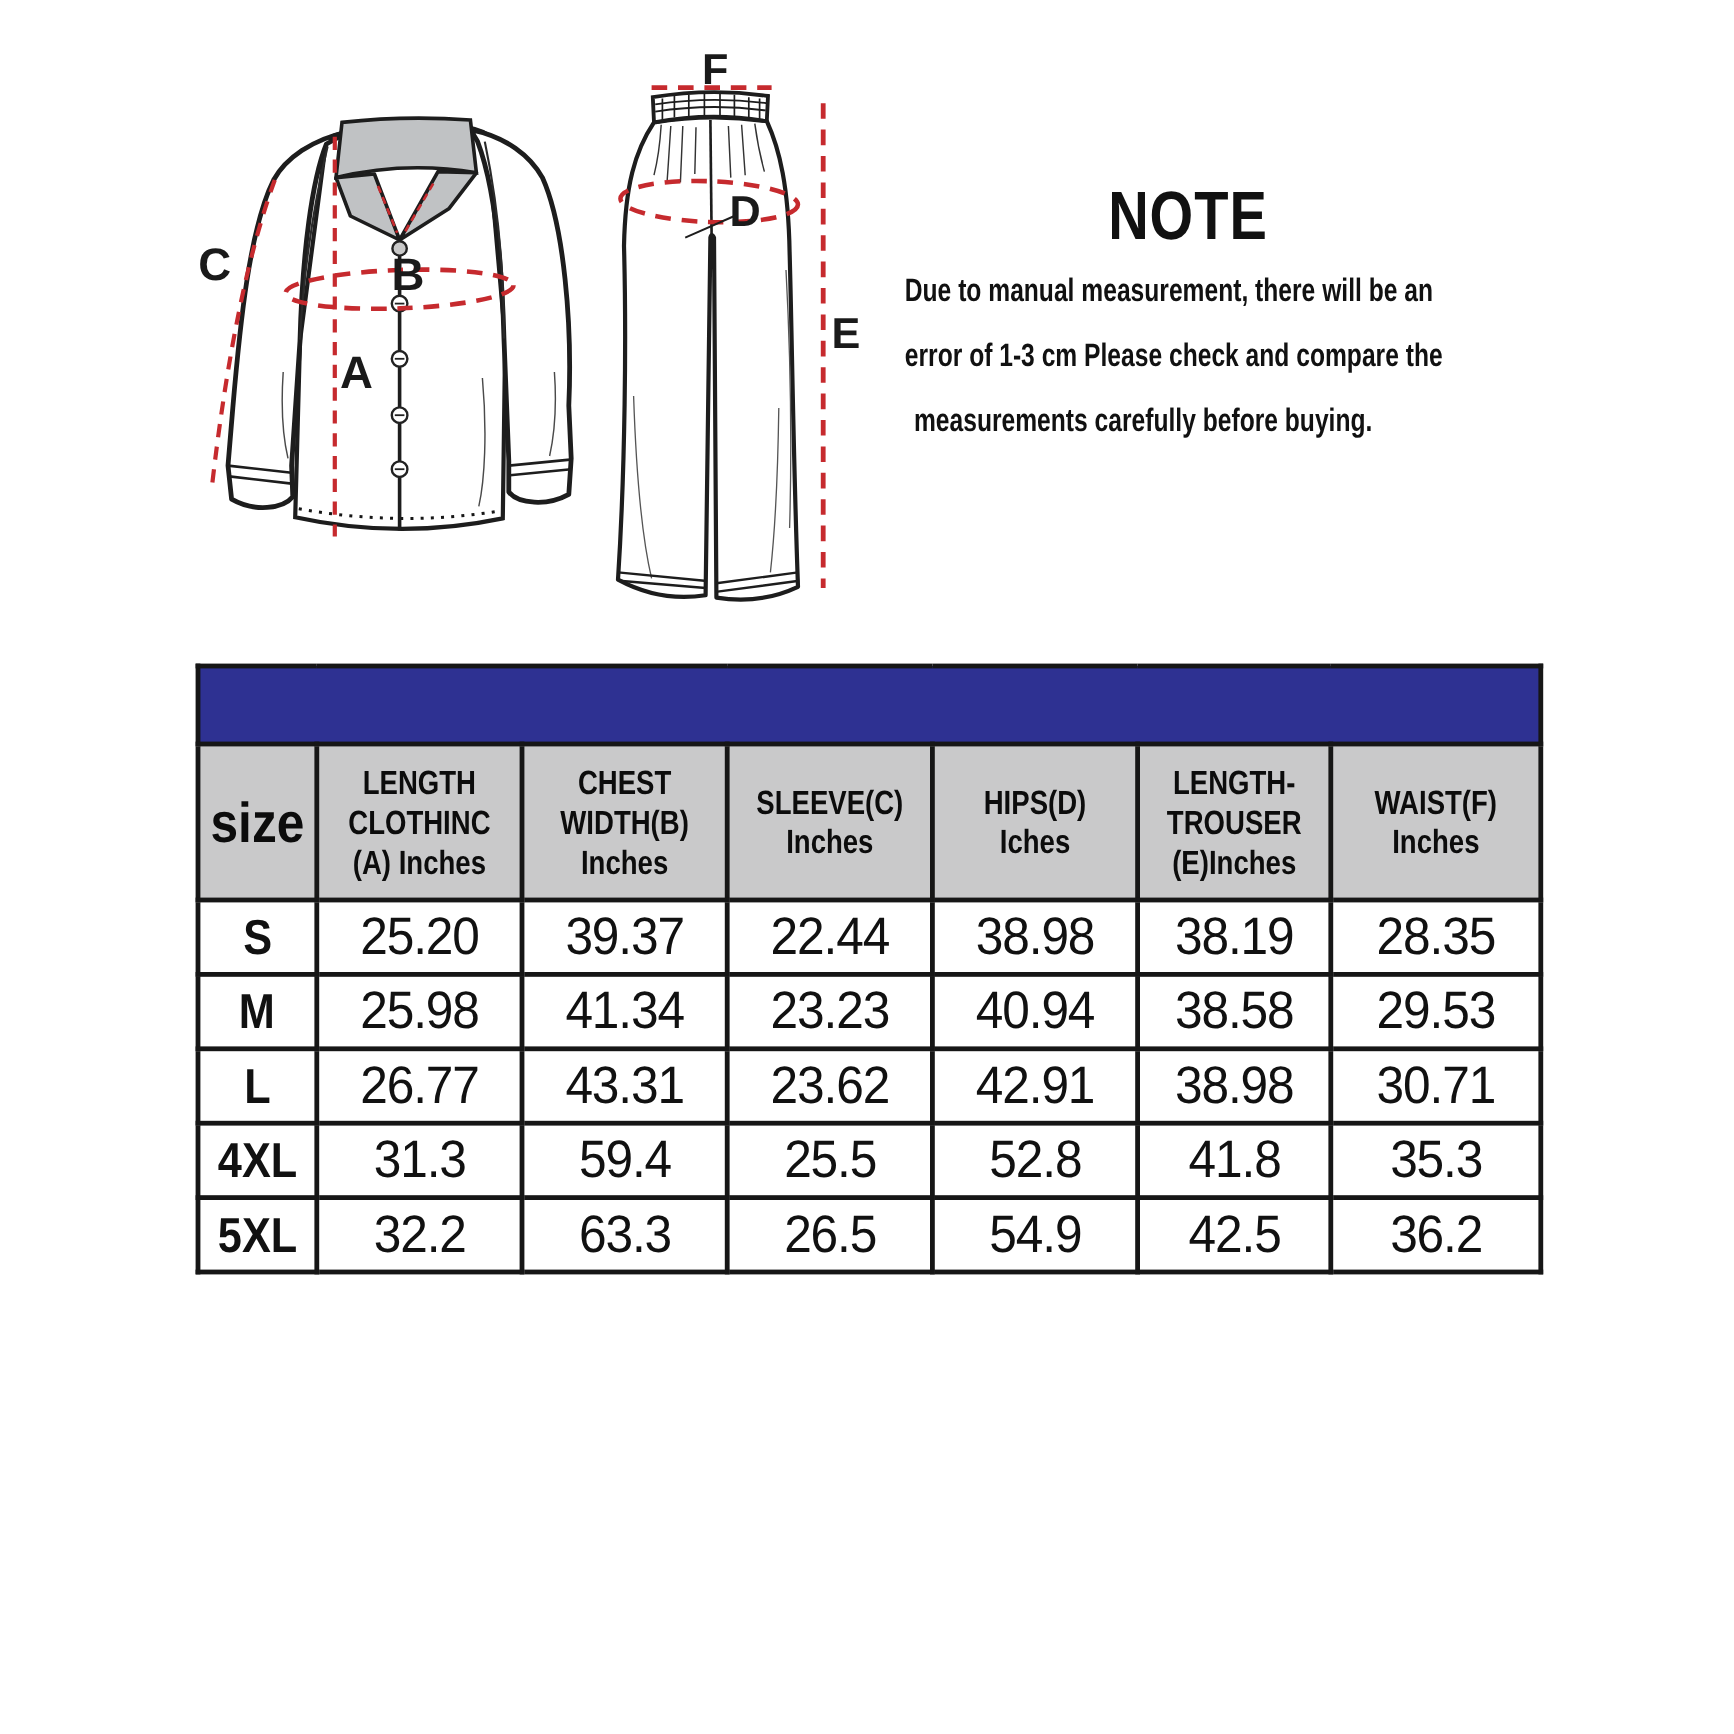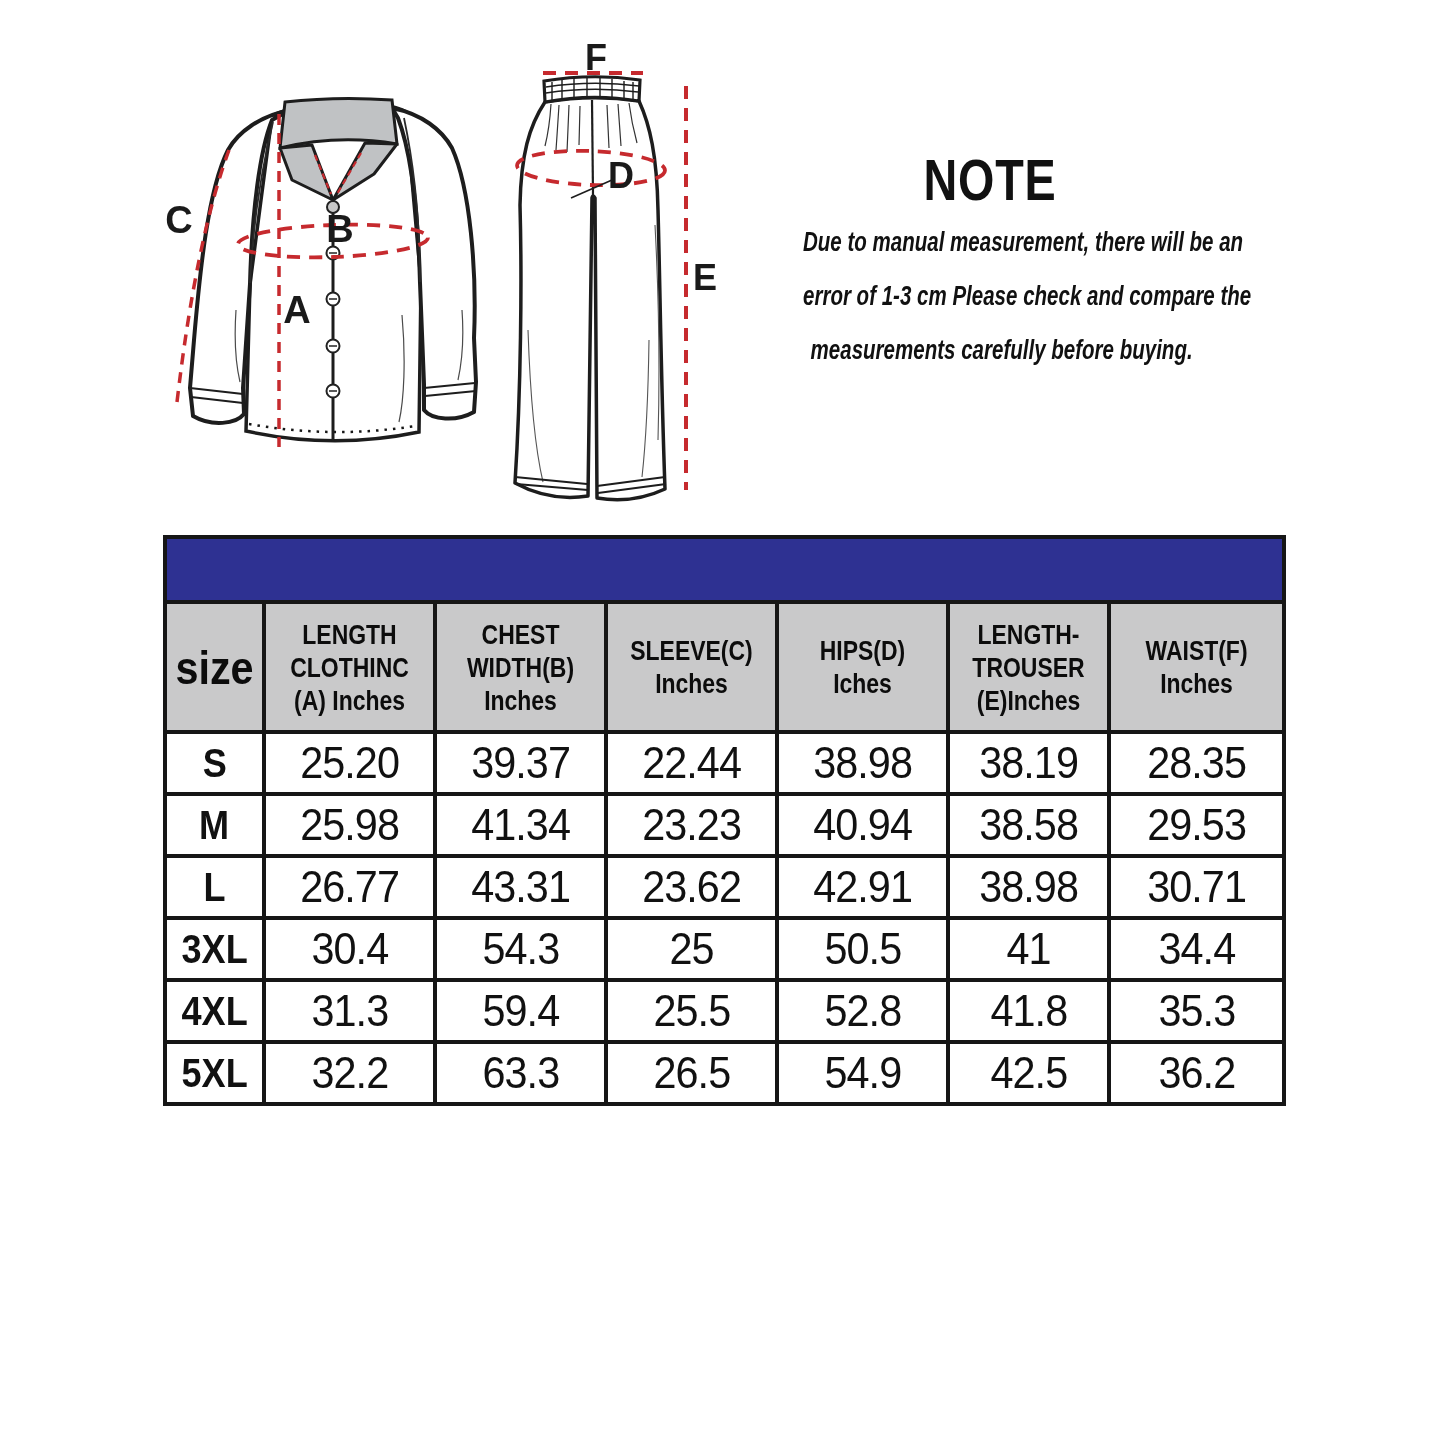--- a/index.html
+++ b/index.html
@@ -8,27 +8,27 @@
   .stage{position:absolute;left:0;top:0;width:1445px;height:1445px;background:#fff;overflow:hidden;}
 
   
   .shirt-svg{position:absolute;left:140px;top:70px;width:380px;height:420px;}
   .pants-svg{position:absolute;left:495px;top:40px;width:230px;height:475px;}
   .diag-label{font-family:"Liberation Sans",sans-serif;font-weight:bold;fill:#1a1a1a;}
 
   
   .note-title{position:absolute;left:860px;top:150px;width:260px;height:60px;line-height:60px;
       text-align:center;font-size:57px;font-weight:bold;transform:scaleX(0.82);letter-spacing:1px;}
-  .note-lines{position:absolute;left:803px;top:215px;width:620px;font-style:italic;}
+  .note-lines{position:absolute;left:754px;top:215px;width:620px;}
   .note-line{height:54px;line-height:54px;font-size:27px;font-weight:bold;white-space:nowrap;
       transform:scaleX(0.76);transform-origin:left center;}
   .note-line.indent{padding-left:10px;}
 
   
-  .size-chart{position:absolute;left:163px;top:535px;width:1120px;border-collapse:collapse;
+  .size-chart{position:absolute;left:163px;top:553px;width:1120px;border-collapse:collapse;
       table-layout:fixed;border:4px solid #b91c1c;}
   .size-chart th,.size-chart td{border:4px solid #161616;padding:0;text-align:center;vertical-align:middle;}
   .bluebar-cell{height:61px;background:#2e3192;}
   .header-row th{height:126px;background:#c9c9ca;}
   .hdr{font-weight:bold;font-size:28px;line-height:33px;color:#0c0c0c;transform:scaleX(0.82);}
   .hdr.size-hdr{font-size:47px;line-height:47px;transform:scaleX(0.88);}
   .size-chart tbody th,.size-chart tbody td{height:58px;background:#ffffff;}
   .rowlabel{display:inline-block;font-size:41px;font-weight:bold;transform:scaleX(0.88);}
   .num{display:inline-block;font-size:44px;font-weight:400;letter-spacing:-1px;transform:scaleX(0.94);}
 </style>
@@ -194,29 +194,20 @@
         <tr>
           <th><span class="rowlabel">L</span></th>
           <td><span class="num">26.77</span></td>
           <td><span class="num">43.31</span></td>
           <td><span class="num">23.62</span></td>
           <td><span class="num">42.91</span></td>
           <td><span class="num">38.98</span></td>
           <td><span class="num">30.71</span></td>
         </tr>
         <tr>
-          <th><span class="rowlabel">3XL</span></th>
-          <td><span class="num">30.4</span></td>
-          <td><span class="num">54.3</span></td>
-          <td><span class="num">25</span></td>
-          <td><span class="num">50.5</span></td>
-          <td><span class="num">41</span></td>
-          <td><span class="num">34.4</span></td>
-        </tr>
-        <tr>
           <th><span class="rowlabel">4XL</span></th>
           <td><span class="num">31.3</span></td>
           <td><span class="num">59.4</span></td>
           <td><span class="num">25.5</span></td>
           <td><span class="num">52.8</span></td>
           <td><span class="num">41.8</span></td>
           <td><span class="num">35.3</span></td>
         </tr>
         <tr>
           <th><span class="rowlabel">5XL</span></th>

